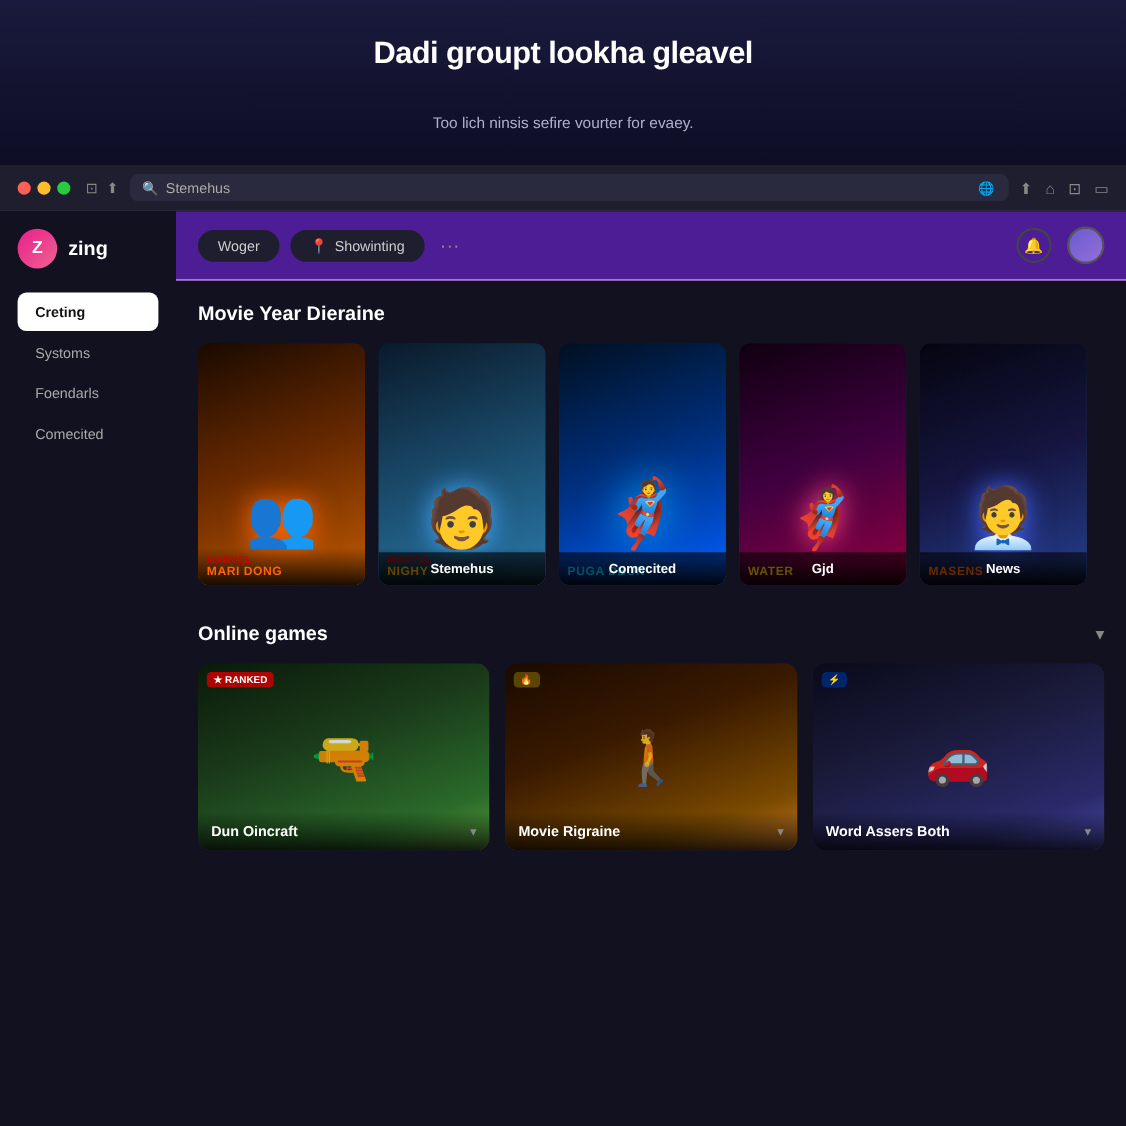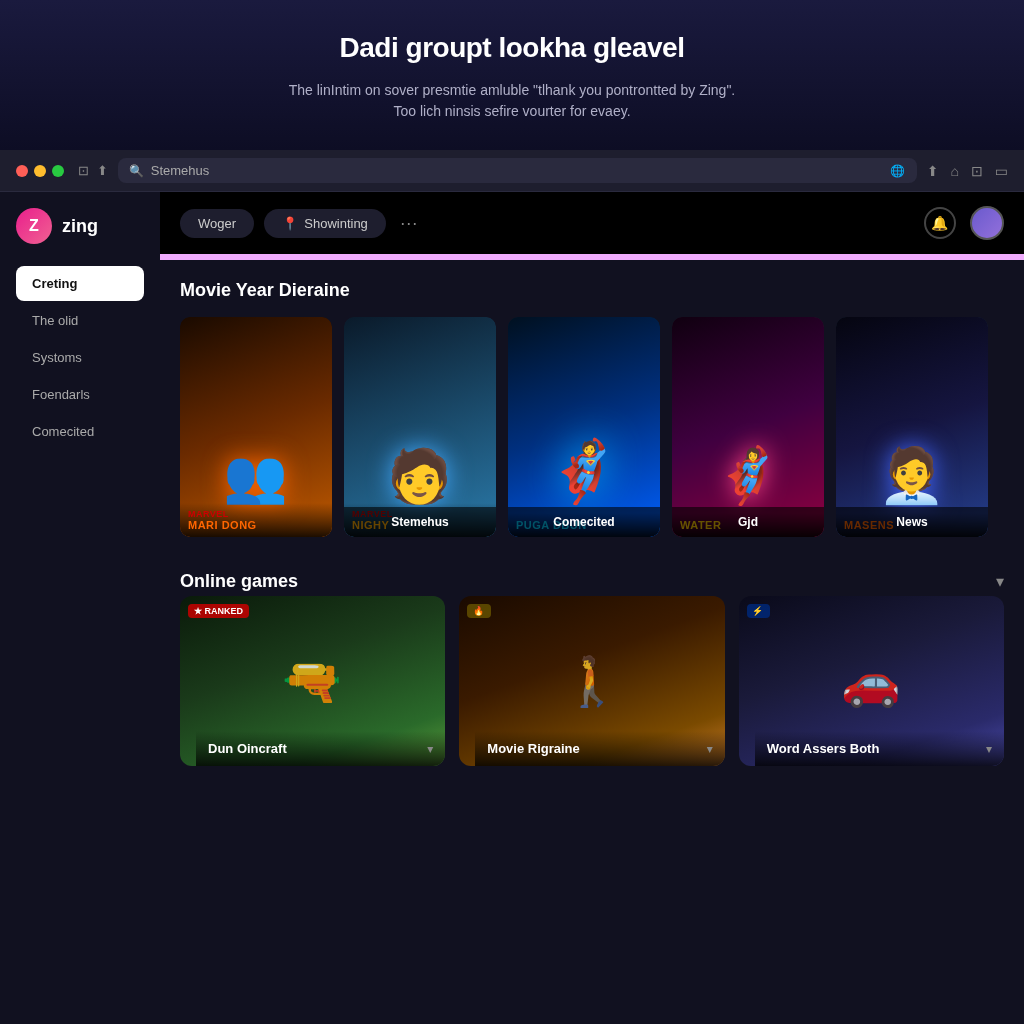--- a/index.html
+++ b/index.html
@@ -142,22 +142,22 @@
       overflow-y: auto;
       padding: 0;
     }
 
     
     .app-header {
       display: flex;
       align-items: center;
       padding: 14px 20px;
       gap: 10px;
-      border-bottom: 6px solid #f0abfc;
-      background: #000000;
+      border-bottom: 1px solid #f0abfc;
+      background: #4c1d95;
     }
     .tab-btn {
       padding: 7px 18px;
       border-radius: 20px;
       background: #1e1e2e;
       color: #ccc;
       font-size: 13px;
       cursor: pointer;
       border: none;
       display: flex;
@@ -287,21 +287,21 @@
     }
 
     
     .games-section {
       padding: 24px 20px;
     }
     .games-header {
       display: flex;
       align-items: center;
       justify-content: space-between;
-      margin-bottom: 4px;
+      margin-bottom: 16px;
     }
     .games-title {
       font-size: 18px;
       font-weight: 700;
       color: #fff;
     }
     .collapse-btn {
       color: #888;
       cursor: pointer;
       font-size: 16px;
@@ -331,21 +331,21 @@
     }
     .game-bg-2 {
       background: linear-gradient(160deg, #1a0a00 0%, #3a1a00 40%, #7a4a00 80%, #c87a2a 100%);
     }
     .game-bg-3 {
       background: linear-gradient(160deg, #0a0a1a 0%, #1a1a3a 40%, #2a2a6a 80%, #4a4aaa 100%);
     }
     .game-label {
       position: absolute;
       bottom: 0;
-      left: 16px;
+      left: 0;
       right: 0;
       padding: 10px 12px;
       background: linear-gradient(0deg, rgba(0,0,0,0.8) 0%, transparent 100%);
       display: flex;
       align-items: center;
       justify-content: space-between;
     }
     .game-name {
       font-size: 13px;
       font-weight: 700;
@@ -359,21 +359,21 @@
       font-size: 48px;
       opacity: 0.8;
     }
   </style>
 </head>
 <body>
 
 <div class="hero">
   <h1 class="hero-title">Dadi groupt lookha gleavel</h1>
   <p class="hero-subtitle">
-    <span>The linIntim on sover presmtie amluble "tlhank you pontrontted by Zing".</span><br>
+    <br>
     <span>Too lich ninsis sefire vourter for evaey.</span>
   </p>
 </div>
 
 <div class="browser-bar">
   <div class="traffic-lights">
     <div class="traffic-light tl-red"></div>
     <div class="traffic-light tl-yellow"></div>
     <div class="traffic-light tl-green"></div>
   </div>
@@ -398,21 +398,20 @@
 
   <div class="sidebar">
     <div class="brand">
       <div class="brand-logo">
         <span>Z</span>
       </div>
       <span class="brand-name">zing</span>
     </div>
     <ul class="sidebar-nav">
       <li class="active">Creting</li>
-      <li>The olid</li>
       <li>Systoms</li>
       <li>Foendarls</li>
       <li>Comecited</li>
     </ul>
   </div>
 
   <div class="main-content">
 
     <div class="app-header">
       <button class="tab-btn">

